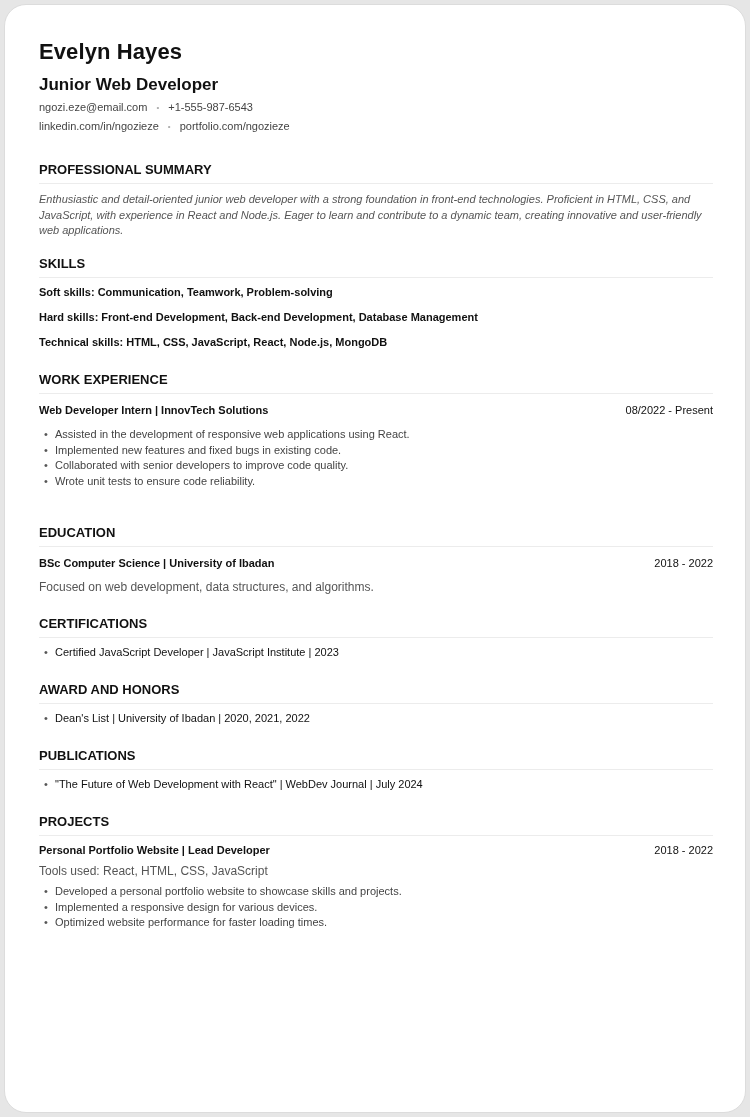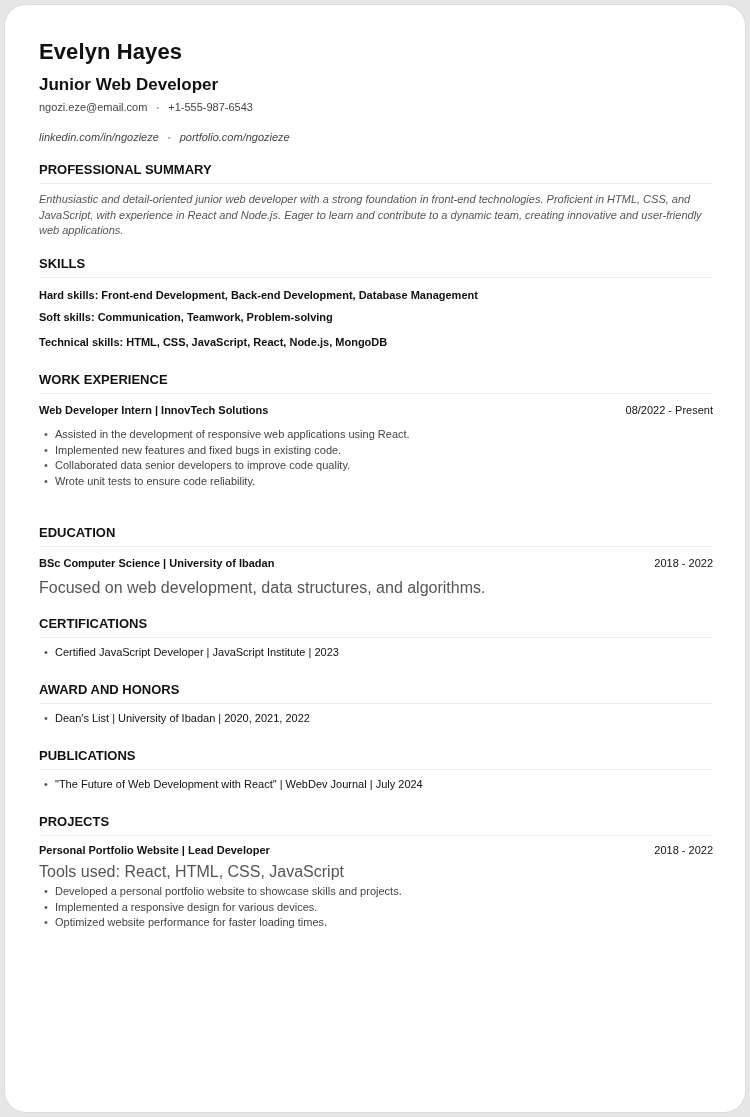--- a/index.html
+++ b/index.html
@@ -19,66 +19,66 @@
   .sec-rule { height: 1px; background: #ececec; margin-top: 4px; }
   .summary { font-size: 11px; color: #555; line-height: 15.5px; margin-top: 8px; font-style: italic; }
   .skill-line { font-size: 11px; font-weight: bold; color: #111; height: 15px; line-height: 15px; }
   .entry-row { display: flex; justify-content: space-between; font-size: 11px; height: 15px; line-height: 15px; }
   .entry-title { font-weight: bold; color: #111; }
   .entry-date { color: #111; }
   ul.bullets { list-style: none; }
   ul.bullets li { font-size: 11px; color: #444; height: 15.5px; line-height: 15.5px; padding-left: 16px; position: relative; }
   ul.bullets li::before { content: "•"; position: absolute; left: 5px; color: #555; }
   ul.bullets.dark li { color: #111; }
-  .desc { font-size: 16px; color: #555; height: 15px; line-height: 15px; }
+  .desc { font-size: 12px; color: #555; height: 15px; line-height: 15px; }
 </style>
 </head>
 <body>
 
 <div class="page">
   <div class="content">
 
     <div class="name">Evelyn Hayes</div>
     <div class="title">Junior Web Developer</div>
     <div class="contact-row" style="top:96px;">
       <span>ngozi.eze@email.com</span>
       <span class="sep">•</span>
       <span>+1-555-987-6543</span>
     </div>
-    <div class="contact-row" style="top:126px;font-style:italic;">
+    <div class="contact-row" style="top:115px;">
       <span>linkedin.com/in/ngozieze</span>
       <span class="sep">•</span>
       <span>portfolio.com/ngozieze</span>
     </div>
 
     <div class="section" style="top:155px;">
       <div class="sec-head">PROFESSIONAL SUMMARY</div>
       <div class="sec-rule"></div>
       <div class="summary">Enthusiastic and detail-oriented junior web developer with a strong foundation in front-end technologies. Proficient in HTML, CSS, and JavaScript, with experience in React and Node.js. Eager to learn and contribute to a dynamic team, creating innovative and user-friendly web applications.</div>
     </div>
 
     <div class="section" style="top:249px;">
       <div class="sec-head">SKILLS</div>
       <div class="sec-rule"></div>
+      <div class="skill-line" style="margin-top:7px;">Soft skills: Communication, Teamwork, Problem-solving</div>
       <div class="skill-line" style="margin-top:10px;">Hard skills: Front-end Development, Back-end Development, Database Management</div>
-      <div class="skill-line" style="margin-top:7px;">Soft skills: Communication, Teamwork, Problem-solving</div>
       <div class="skill-line" style="margin-top:10px;">Technical skills: HTML, CSS, JavaScript, React, Node.js, MongoDB</div>
     </div>
 
     <div class="section" style="top:365px;">
       <div class="sec-head">WORK EXPERIENCE</div>
       <div class="sec-rule"></div>
       <div class="entry-row" style="margin-top:9px;">
         <span class="entry-title">Web Developer Intern | InnovTech Solutions</span>
         <span class="entry-date">08/2022 - Present</span>
       </div>
       <ul class="bullets" style="margin-top:9px;">
         <li>Assisted in the development of responsive web applications using React.</li>
         <li>Implemented new features and fixed bugs in existing code.</li>
-        <li>Collaborated data senior developers to improve code quality.</li>
+        <li>Collaborated with senior developers to improve code quality.</li>
         <li>Wrote unit tests to ensure code reliability.</li>
       </ul>
     </div>
 
     <div class="section" style="top:518px;">
       <div class="sec-head">EDUCATION</div>
       <div class="sec-rule"></div>
       <div class="entry-row" style="margin-top:9px;">
         <span class="entry-title">BSc Computer Science | University of Ibadan</span>
         <span class="entry-date">2018 - 2022</span>

